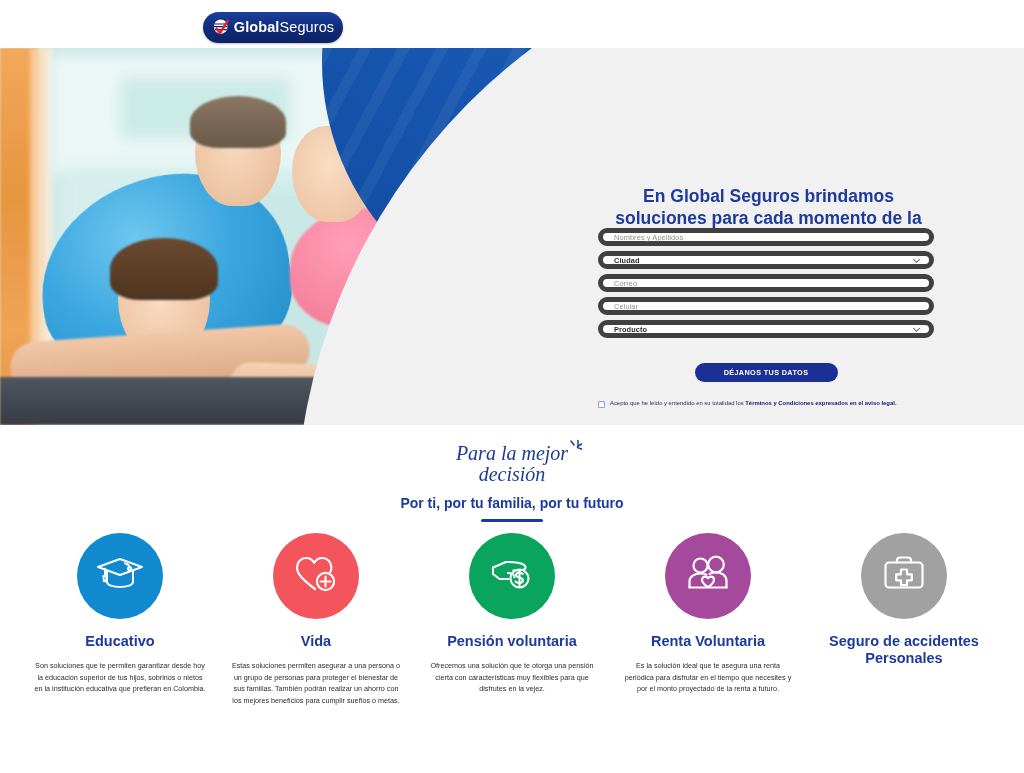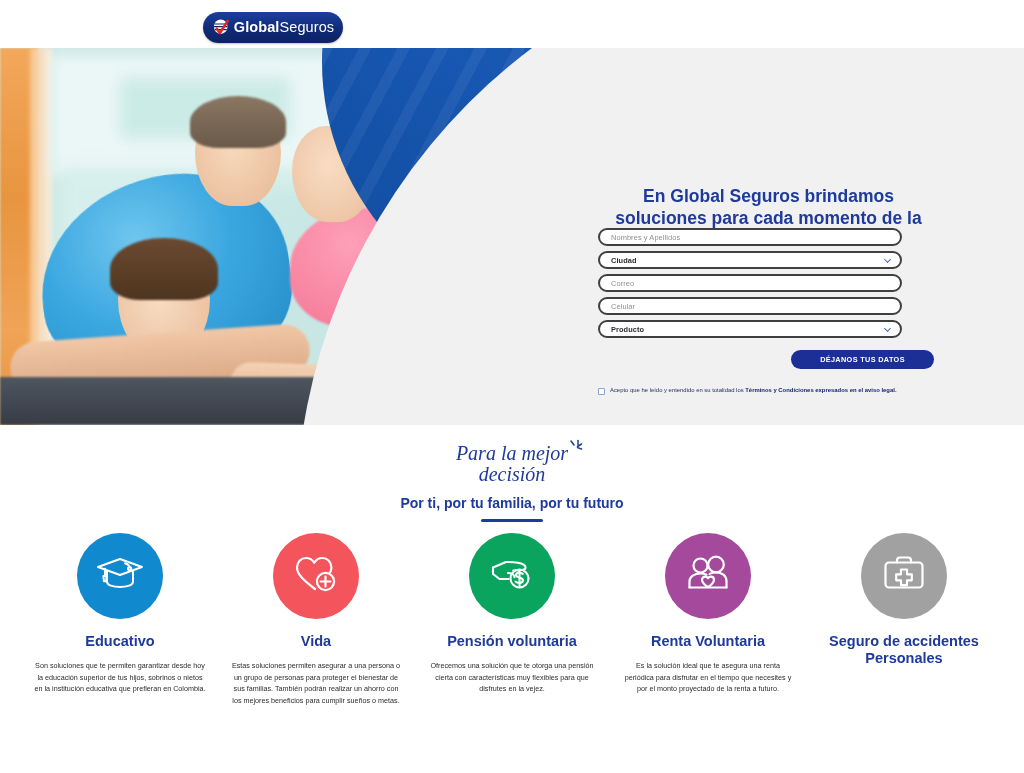--- a/index.html
+++ b/index.html
@@ -115,33 +115,33 @@
   
   .hero-title {
     position: absolute; left: 596px; top: 138px; width: 345px;
     text-align: center; color: #1d3a9c;
     font-size: 17.5px; font-weight: bold; line-height: 1.25;
   }
 
   
   .form { position: absolute; left: 598px; top: 180px; width: 336px; }
   .field {
-    position: relative; width: 304px; height: 18px; margin-bottom: 5px;
-    border: 2px solid #404040; border-radius: 10px; background: #fff;
+    position: relative; width: 336px; height: 18px; margin-bottom: 5px;
+    border: 5px solid #404040; border-radius: 10px; background: #fff;
     display: flex; align-items: center;
   }
   .field .ph-txt {
     padding-left: 11px; font-size: 7.4px; color: #8e8e93; letter-spacing: .1px;
   }
   .field.select .ph-txt { color: #2d2d35; font-weight: bold; }
   .caret {
     position: absolute; right: 10px; top: 50%; transform: translateY(-60%) rotate(45deg);
     width: 5px; height: 5px; border-right: 1.3px solid #4a6ea8; border-bottom: 1.3px solid #4a6ea8;
   }
-  .btn-row { width: 336px; display: flex; justify-content: flex-end; margin-top: 12px; }
+  .btn-row { width: 336px; display: flex; justify-content: center; margin-top: 25px; }
   .submit-btn {
     width: 143px; height: 19px; border: none; border-radius: 10px;
     background: #1b2f97; color: #fff; font-size: 7.3px; font-weight: bold;
     letter-spacing: .35px; cursor: pointer;
     font-family: "Liberation Sans", sans-serif;
   }
   .terms { display: flex; align-items: flex-start; gap: 5px; margin-top: 18px; width: 336px; }
   .tchk {
     width: 7px; height: 7px; border: 1px solid #8aa2cc; background: #fff;
     border-radius: 1px; flex: 0 0 7px; margin-top: .5px; cursor: pointer;

